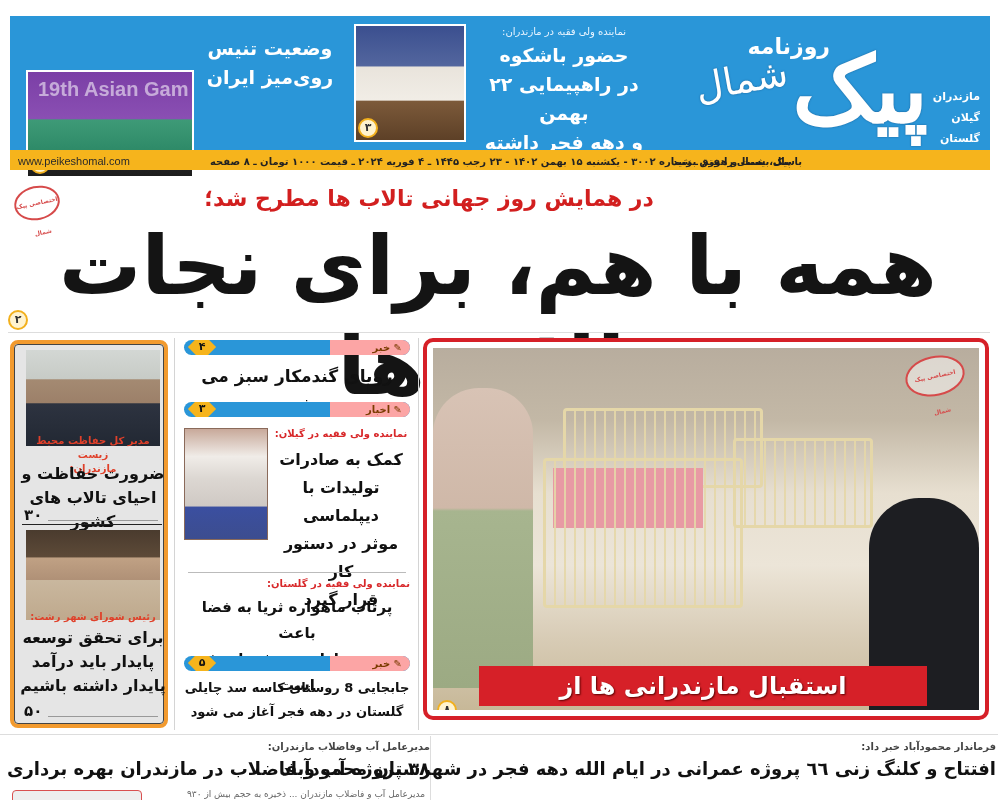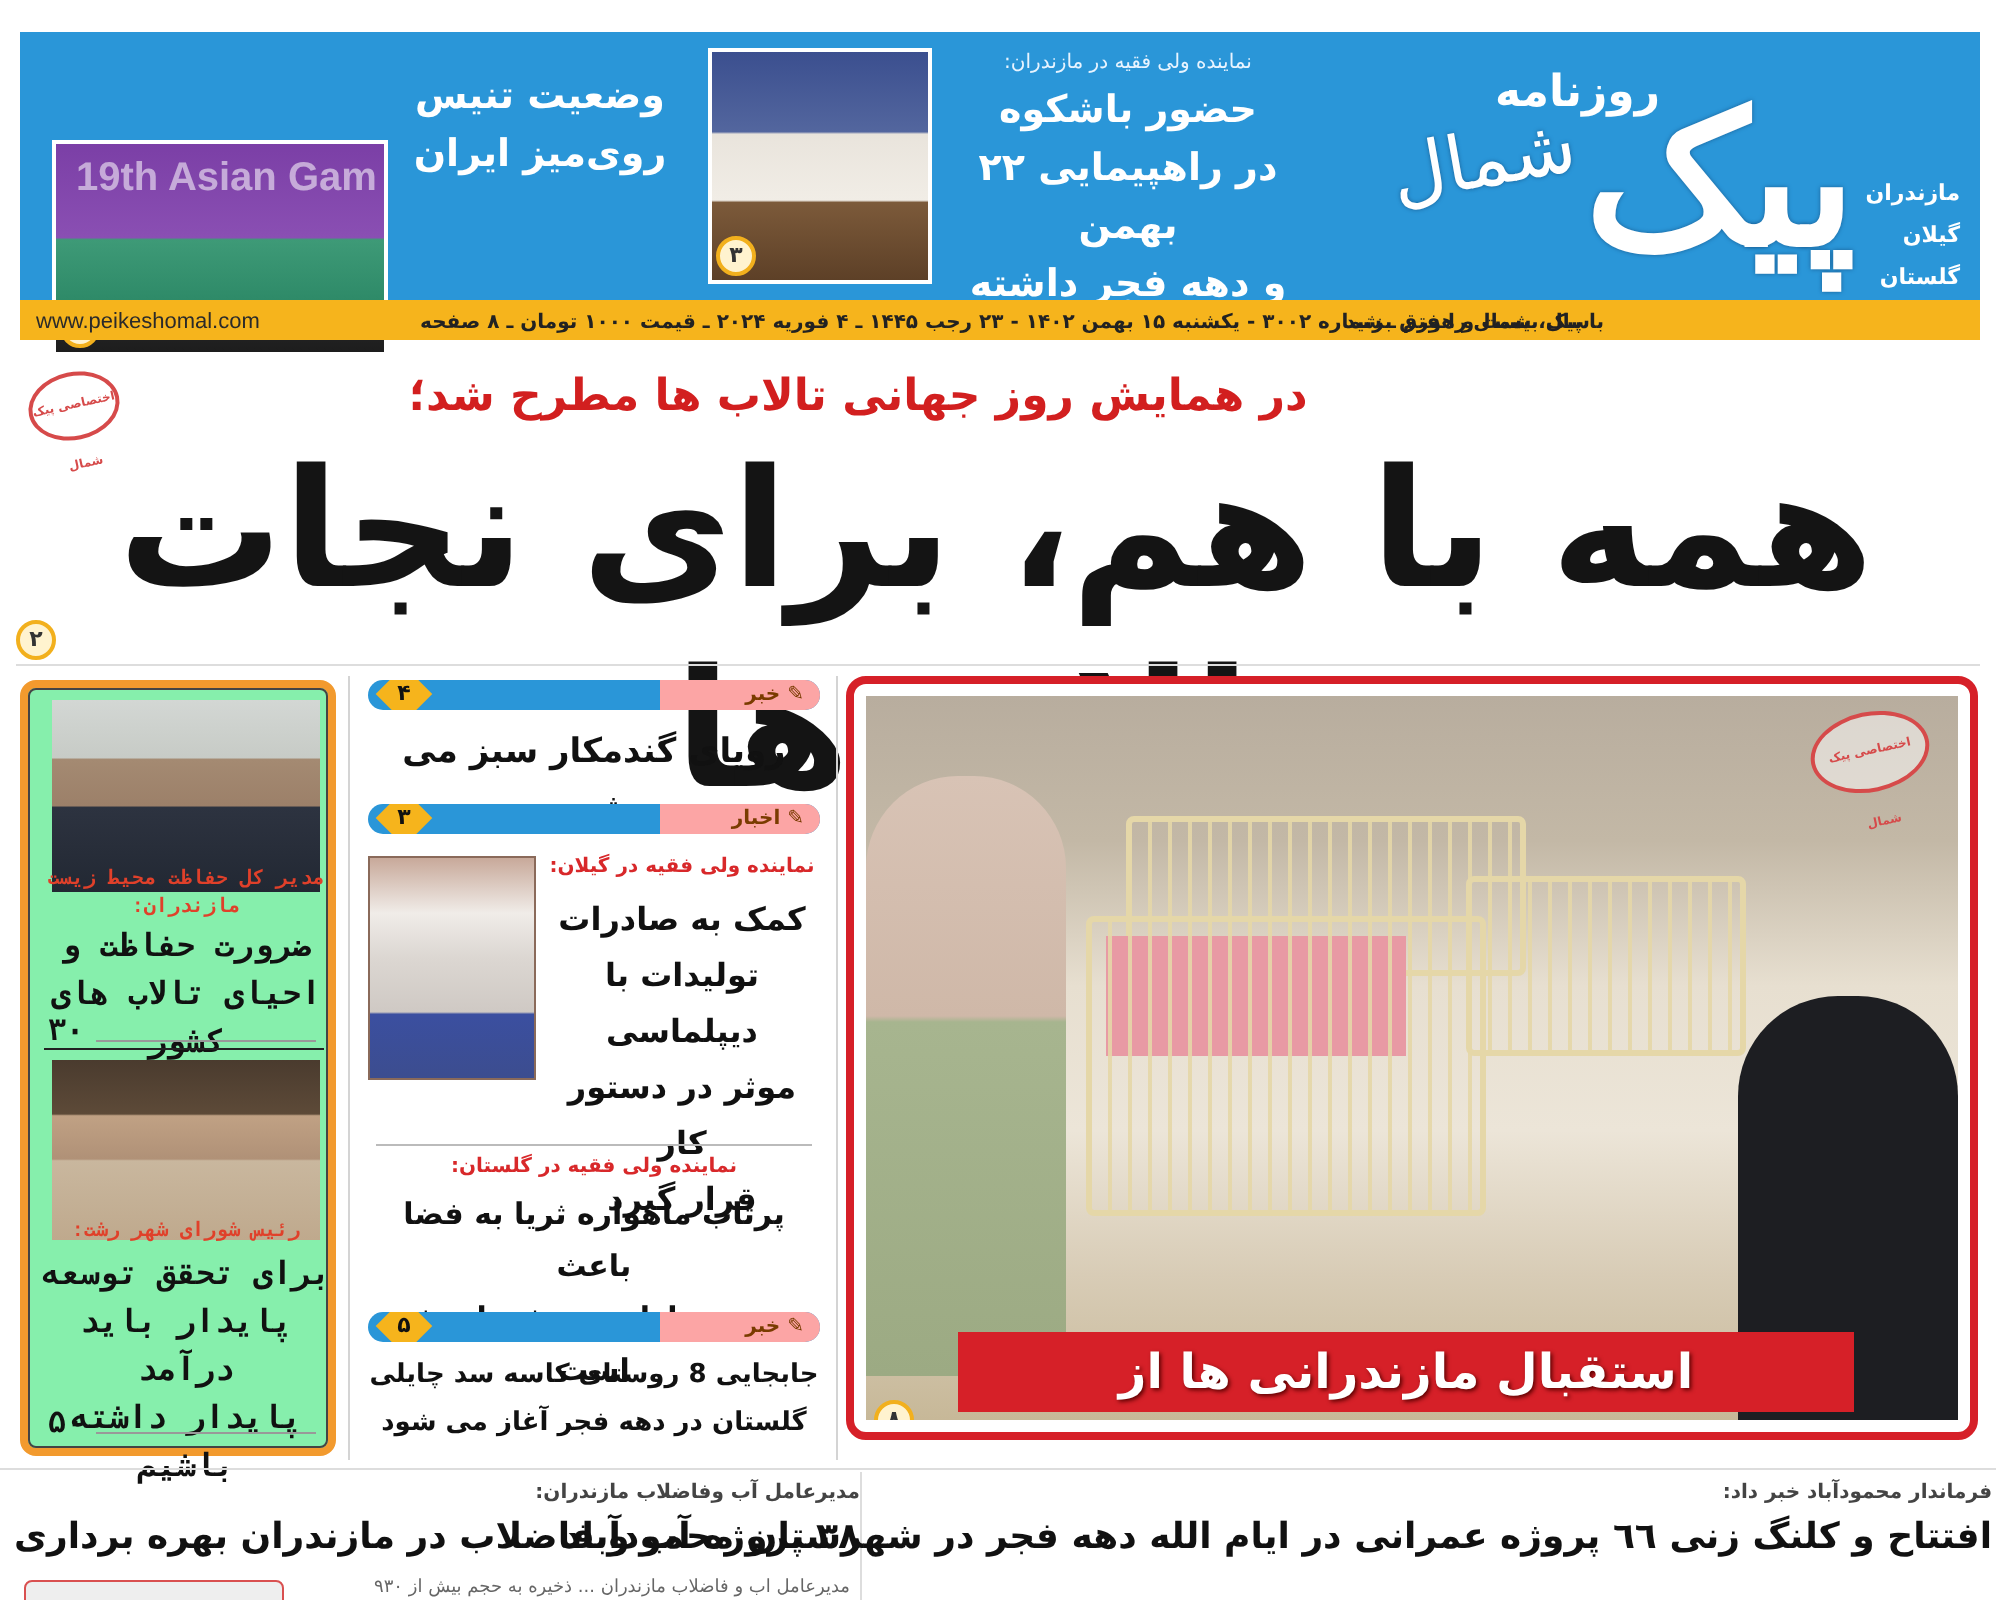--- a/index.html
+++ b/index.html
@@ -36,21 +36,21 @@
 
   
   .stamp { position: absolute; width: 46px; height: 34px; border: 2px solid #d64a4a; border-radius: 50%; transform: rotate(-12deg); color: #d64a4a; font-size: 6px; font-weight: bold; text-align: center; line-height: 30px; background: rgba(255,255,255,0.5); }
   .stamp-top { left: 14px; top: 186px; }
   .kicker { position: absolute; left: 0; width: 998px; top: 186px; text-align: center; color: #d21f1f; font-size: 22px; font-weight: bold; padding-right: 140px; }
   .headline { position: absolute; left: 18px; width: 960px; top: 216px; text-align: center; font-size: 82px; font-weight: 900; color: #141414; line-height: 100px; letter-spacing: -2px; font-family: "DejaVu Sans", sans-serif; }
   .headline-badge { left: 8px; top: 310px; }
   .rule-top { position: absolute; left: 8px; right: 8px; top: 332px; height: 1px; background: #ddd; }
 
   
-  .left-col { position: absolute; left: 10px; top: 340px; width: 158px; height: 388px; border: 4px solid #f29a2e; border-radius: 8px; background: #86efac; font-family: Liberation Mono, monospace; }
+  .left-col { position: absolute; left: 10px; top: 340px; width: 158px; height: 388px; border: 4px solid #f29a2e; border-radius: 8px; background: #e5e5e5; }
   .lc-inner { position: absolute; inset: 0; border: 1px solid #444; border-radius: 4px; }
   .lc-photo { position: absolute; left: 12px; width: 134px; }
   .lc-photo-1 { top: 6px; height: 96px; background: linear-gradient(180deg,#d3d7d4 0%,#c7cbc6 30%,#a48a72 31%,#9c8069 55%,#2d3340 56%,#222833 100%); }
   .lc-photo-2 { top: 186px; height: 90px; background: linear-gradient(180deg,#4a3b2e 0%,#5d4a38 30%,#c0a184 31%,#b09177 55%,#c9b79e 56%,#bfa98d 100%); }
   .lc-kicker { position: absolute; left: 6px; width: 146px; text-align: center; color: #e0402a; font-size: 10px; font-weight: bold; line-height: 14px; }
   .lc-title { position: absolute; left: 6px; width: 146px; text-align: center; font-size: 16px; font-weight: bold; line-height: 24px; color: #111; }
   .lc-page { position: absolute; left: 10px; font-size: 15px; font-weight: bold; color: #111; direction: ltr; }
   .lc-page-line { position: absolute; left: 34px; width: 110px; height: 1px; background: #999; }
   .lc-divider { position: absolute; left: 8px; width: 140px; height: 1px; background: #222; }
 
@@ -191,21 +191,21 @@
   <div class="mid-photo"></div>
   <div class="mid-kicker" style="top:90px; left:92px; width:138px;">نماینده ولی فقیه در گیلان:</div>
   <div class="mid-title" style="top:108px; left:92px; width:138px; font-size:16px;">
     <div>کمک به صادرات</div>
     <div>تولیدات با دیپلماسی</div>
     <div>موثر در دستور کار</div>
     <div>قرار گیرد</div>
   </div>
 
   <div class="mid-sep" style="top:234px;"></div>
-  <div class="mid-kicker" style="top:240px; left:4px; width:226px;">نماینده ولی فقیه در گلستان:</div>
+  <div class="mid-kicker" style="top:240px; left:4px; width:226px;text-align:right;">نماینده ولی فقیه در گلستان:</div>
   <div class="mid-title" style="top:256px; font-size:15px; line-height:26px;">
     <div>پرتاب ماهواره ثریا به فضا باعث</div>
     <div>حیرت و ناراحتی دشمنان شده است</div>
   </div>
 
   <div class="section-bar" style="top:318px;">
     <div class="section-bar-tag"><span>✎ </span><span>خبر</span></div>
     <div class="section-bar-num">
         <span>۵</span>
       </div>

